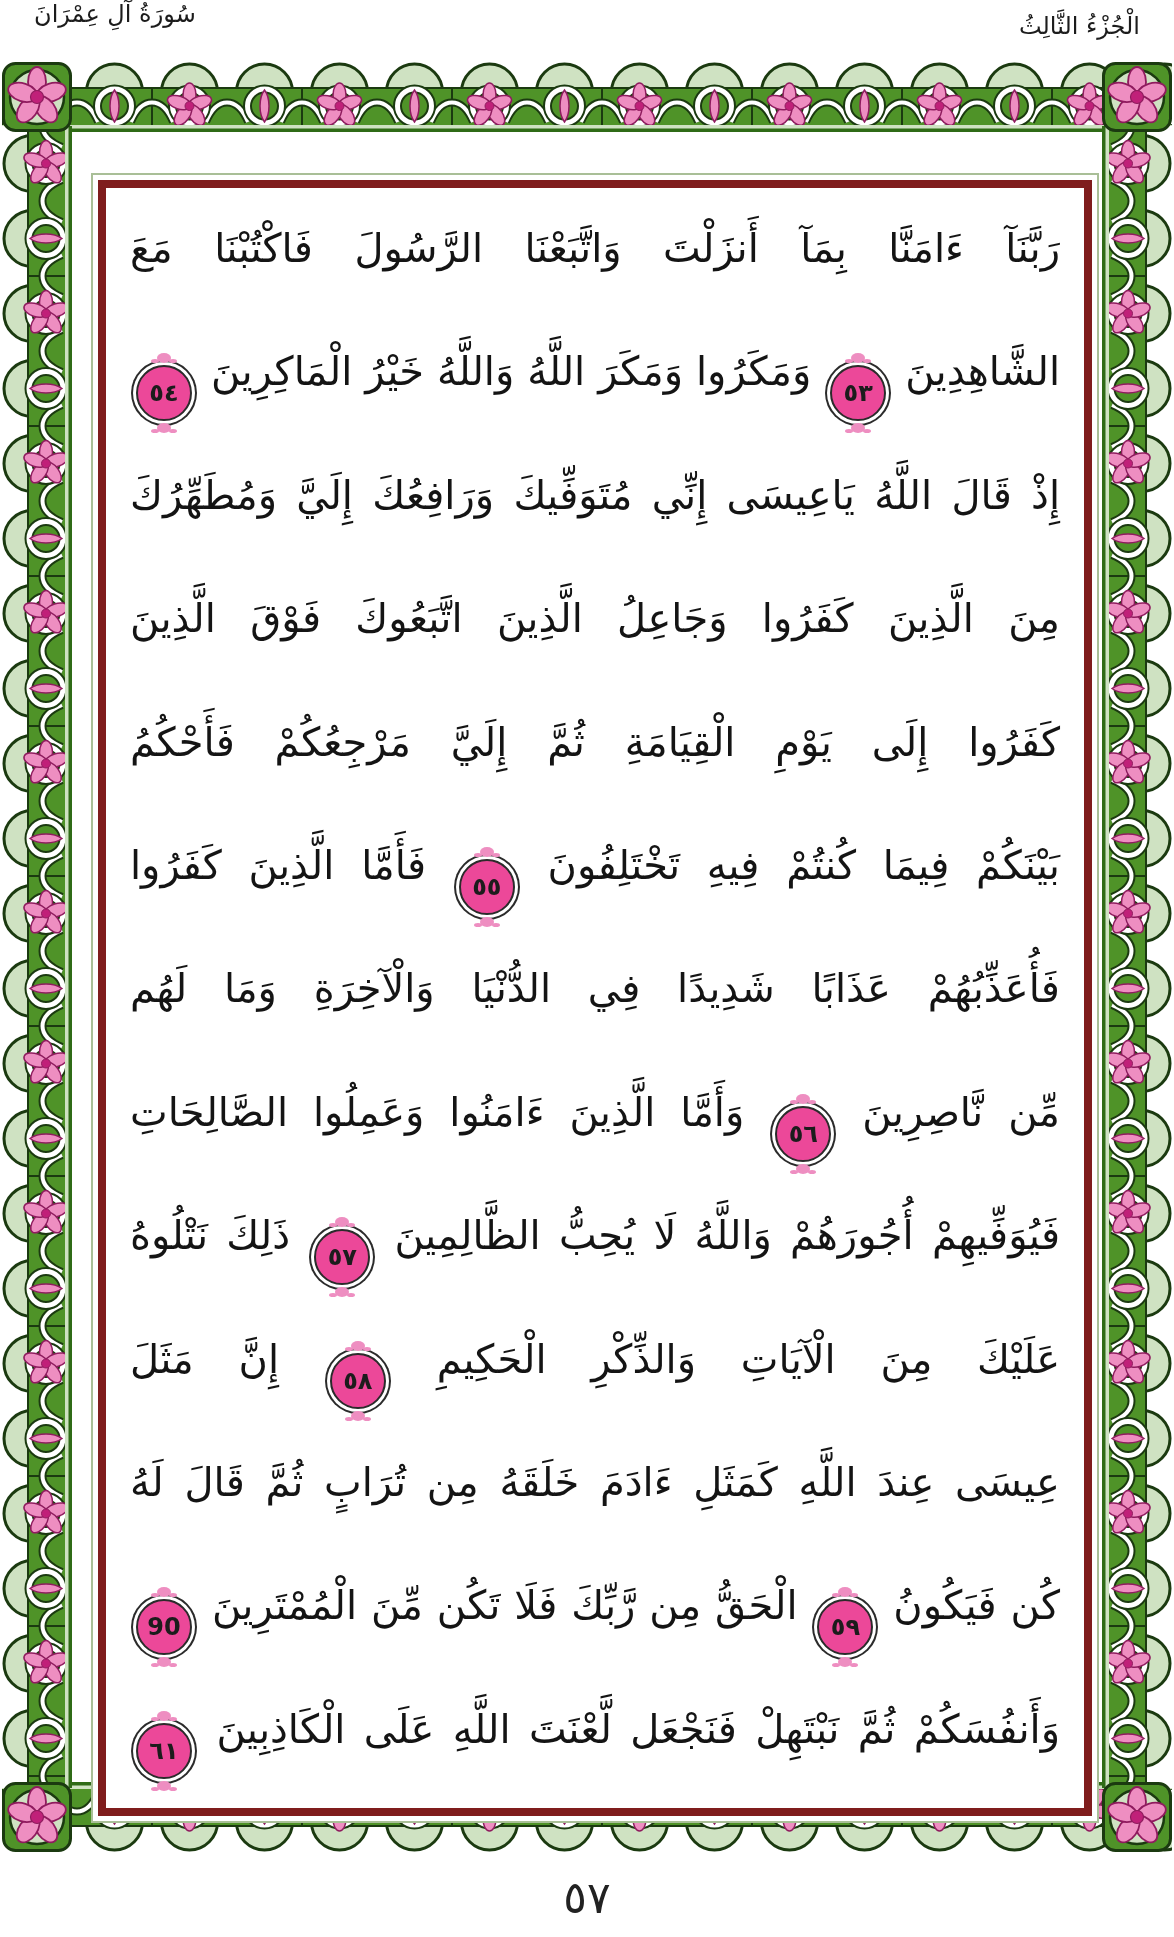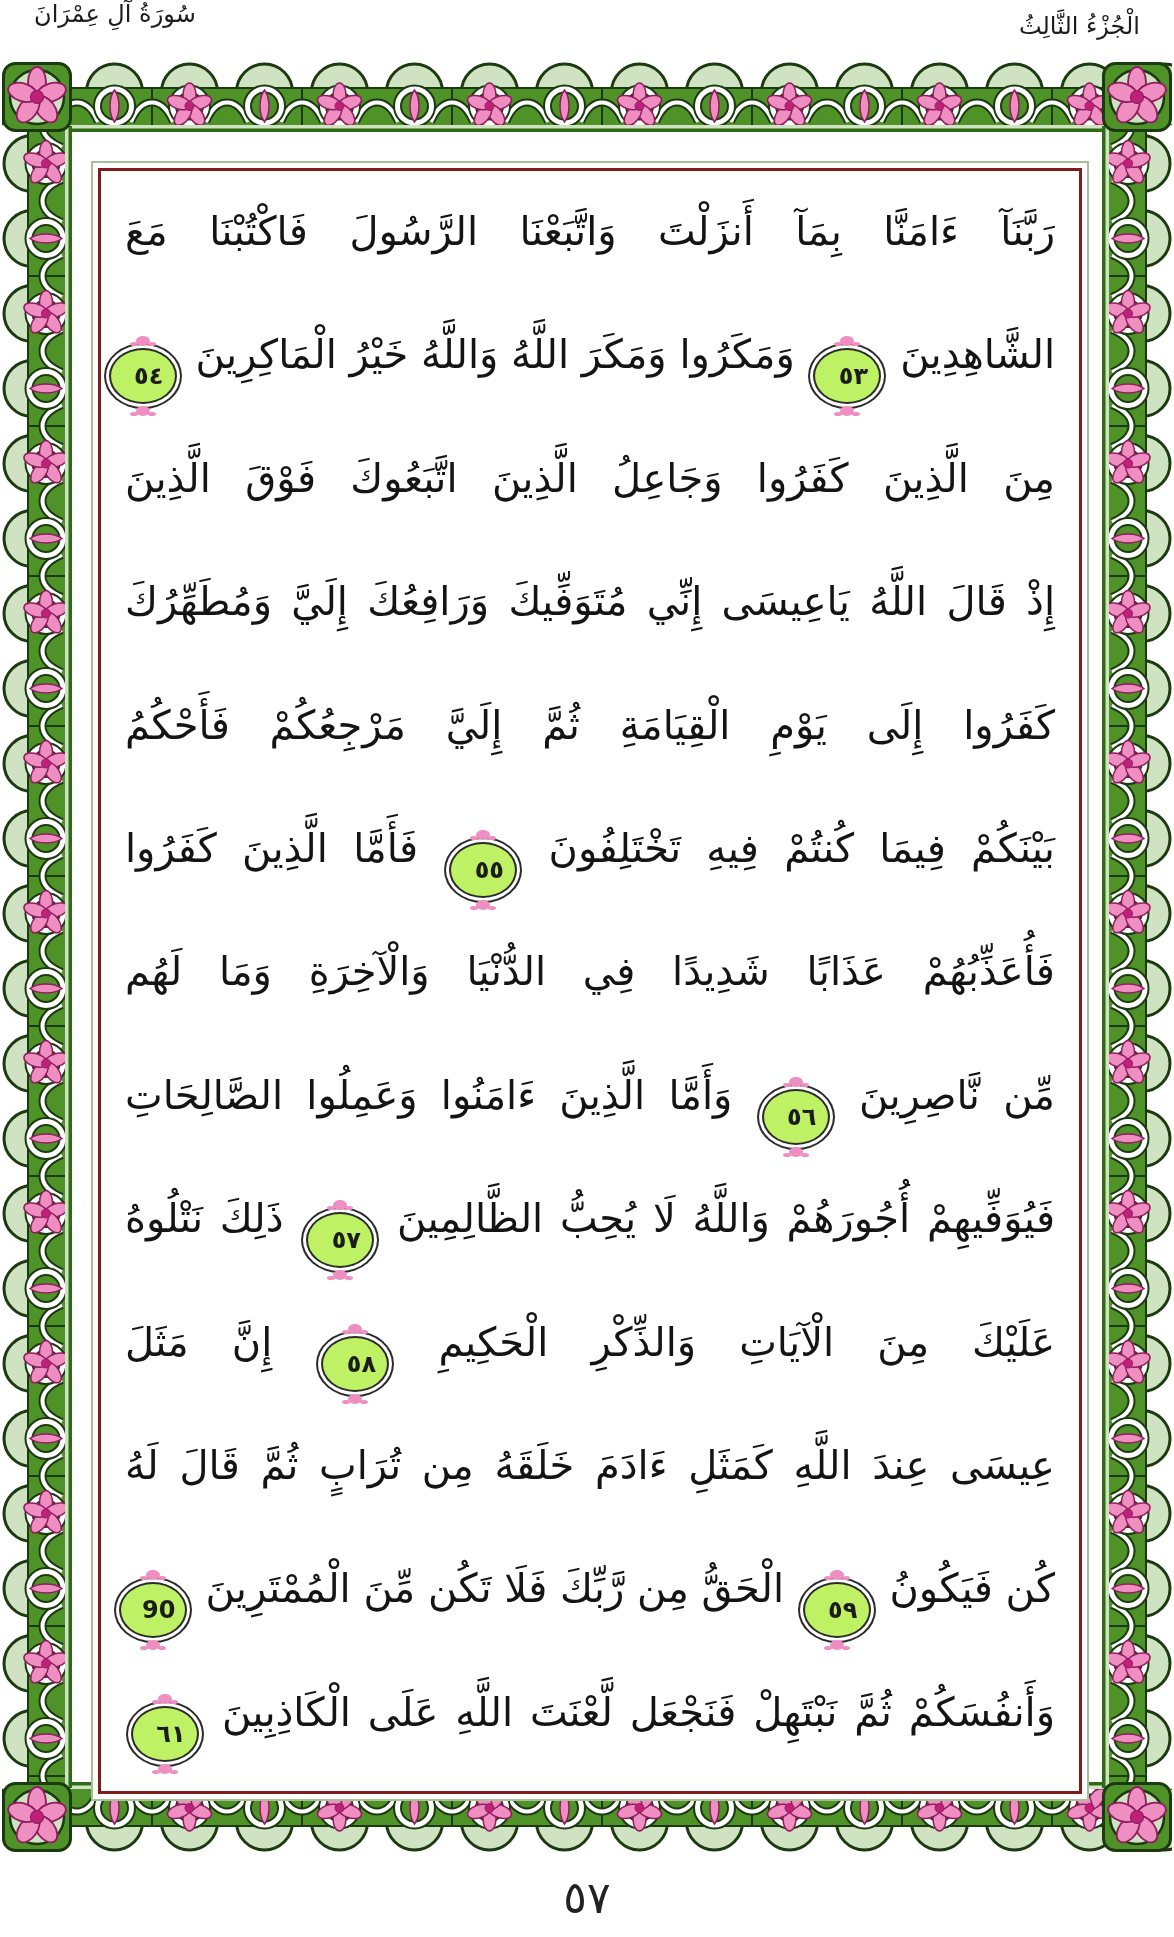--- a/index.html
+++ b/index.html
@@ -31,22 +31,22 @@
   .strip.right{top:64px;bottom:64px;right:0;width:70px;transform:scaleX(-1);}
   .corner{position:absolute;width:70px;height:70px;}
   .corner svg{display:block;width:100%;height:100%;}
   .corner.tl{top:0;left:0;}
   .corner.tr{top:0;right:0;}
   .corner.bl{bottom:0;left:0;}
   .corner.br{bottom:0;right:0;}
 
   
   .text-frame{
-    position:absolute;top:168px;left:98px;width:978px;height:1620px;
-    border:3px solid #7f1d1d;
+    position:absolute;top:180px;left:98px;width:978px;height:1620px;
+    border:8px solid #7f1d1d;
     box-shadow:0 0 0 5px #ffffff, 0 0 0 7px #a9bf97;
     background:#ffffff;
   }
   .quran-text{
     position:absolute;inset:8px 24px;
     display:flex;flex-direction:column;justify-content:space-between;
   }
   .line{
     flex:1;
     display:block;
@@ -61,27 +61,26 @@
     color:#141414;
   }
 
   
   .aya{
     position:relative;
     display:inline-flex;align-items:center;justify-content:center;
     width:52px;height:52px;
     margin:0 6px;
     border-radius:50%;
-    background:#bef264;
+    background:#ec4899;
     border:2px solid #2b2b2b;
     box-shadow:0 0 0 3px #ffffff, 0 0 0 5px #2b2b2b;
     font-size:24px;font-weight:bold;color:#1c1c1c;
     vertical-align:-16px;
     line-height:1;
-    padding-left:12px;
   }
   .aya::before,.aya::after{
     content:"";
     position:absolute;left:50%;transform:translateX(-50%);
     width:14px;height:10px;border-radius:50%;
     background:#ee8ec1;
     box-shadow:-9px 3px 0 -3px #ee8ec1, 9px 3px 0 -3px #ee8ec1;
   }
   .aya::before{top:-14px;}
   .aya::after{bottom:-14px;}
@@ -215,22 +214,22 @@
         <svg>
           <use href="#cflw"></use>
         </svg>
       </div>
   </div>
 
   <div class="text-frame">
     <div class="quran-text">
         <div class="line"><span>رَبَّنَآ ءَامَنَّا بِمَآ أَنزَلْتَ وَاتَّبَعْنَا الرَّسُولَ فَاكْتُبْنَا مَعَ</span></div>
         <div class="line"><span>الشَّاهِدِينَ</span> <span class="aya">٥٣</span> <span>وَمَكَرُوا وَمَكَرَ اللَّهُ وَاللَّهُ خَيْرُ الْمَاكِرِينَ</span> <span class="aya">٥٤</span></div>
+        <div class="line"><span>إِذْ قَالَ اللَّهُ يَاعِيسَى إِنِّي مُتَوَفِّيكَ وَرَافِعُكَ إِلَيَّ وَمُطَهِّرُكَ</span></div>
         <div class="line"><span>مِنَ الَّذِينَ كَفَرُوا وَجَاعِلُ الَّذِينَ اتَّبَعُوكَ فَوْقَ الَّذِينَ</span></div>
-        <div class="line"><span>إِذْ قَالَ اللَّهُ يَاعِيسَى إِنِّي مُتَوَفِّيكَ وَرَافِعُكَ إِلَيَّ وَمُطَهِّرُكَ</span></div>
         <div class="line"><span>كَفَرُوا إِلَى يَوْمِ الْقِيَامَةِ ثُمَّ إِلَيَّ مَرْجِعُكُمْ فَأَحْكُمُ</span></div>
         <div class="line"><span>بَيْنَكُمْ فِيمَا كُنتُمْ فِيهِ تَخْتَلِفُونَ</span> <span class="aya">٥٥</span> <span>فَأَمَّا الَّذِينَ كَفَرُوا</span></div>
         <div class="line"><span>فَأُعَذِّبُهُمْ عَذَابًا شَدِيدًا فِي الدُّنْيَا وَالْآخِرَةِ وَمَا لَهُم</span></div>
         <div class="line"><span>مِّن نَّاصِرِينَ</span> <span class="aya">٥٦</span> <span>وَأَمَّا الَّذِينَ ءَامَنُوا وَعَمِلُوا الصَّالِحَاتِ</span></div>
         <div class="line"><span>فَيُوَفِّيهِمْ أُجُورَهُمْ وَاللَّهُ لَا يُحِبُّ الظَّالِمِينَ</span> <span class="aya">٥٧</span> <span>ذَلِكَ نَتْلُوهُ</span></div>
         <div class="line"><span>عَلَيْكَ مِنَ الْآيَاتِ وَالذِّكْرِ الْحَكِيمِ</span> <span class="aya">٥٨</span> <span>إِنَّ مَثَلَ</span></div>
         <div class="line"><span>عِيسَى عِندَ اللَّهِ كَمَثَلِ ءَادَمَ خَلَقَهُ مِن تُرَابٍ ثُمَّ قَالَ لَهُ</span></div>
         <div class="line"><span>كُن فَيَكُونُ</span> <span class="aya">٥٩</span> <span>الْحَقُّ مِن رَّبِّكَ فَلَا تَكُن مِّنَ الْمُمْتَرِينَ</span> <span class="aya">90</span></div>
         <div class="line"><span>وَأَنفُسَكُمْ ثُمَّ نَبْتَهِلْ فَنَجْعَل لَّعْنَتَ اللَّهِ عَلَى الْكَاذِبِينَ</span> <span class="aya">٦١</span></div>
       </div>

